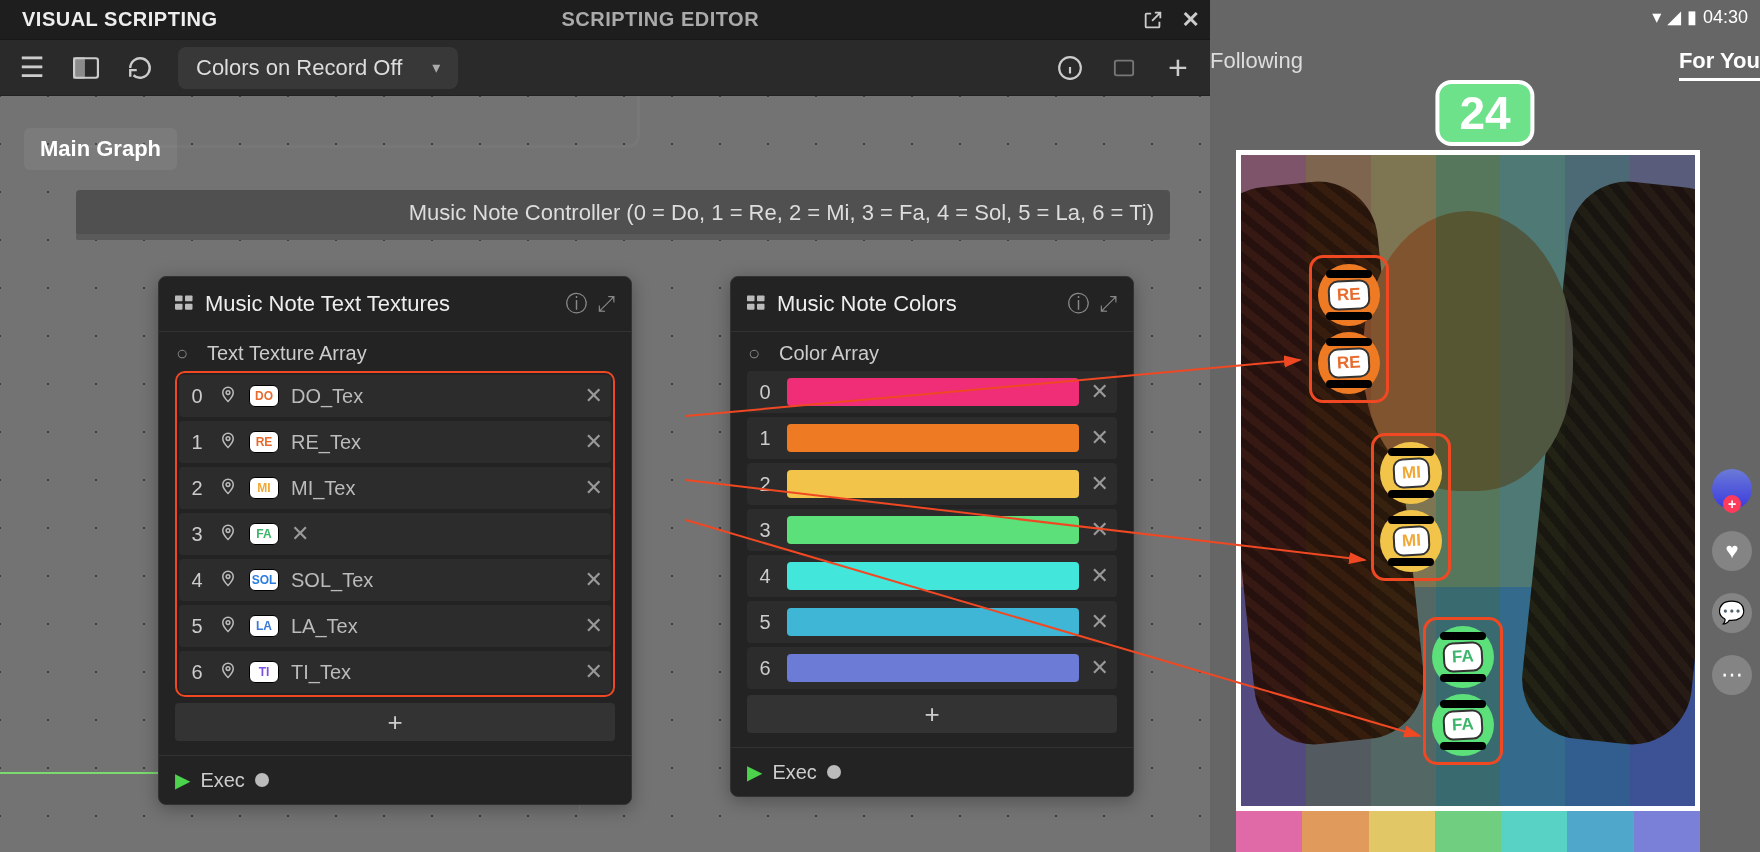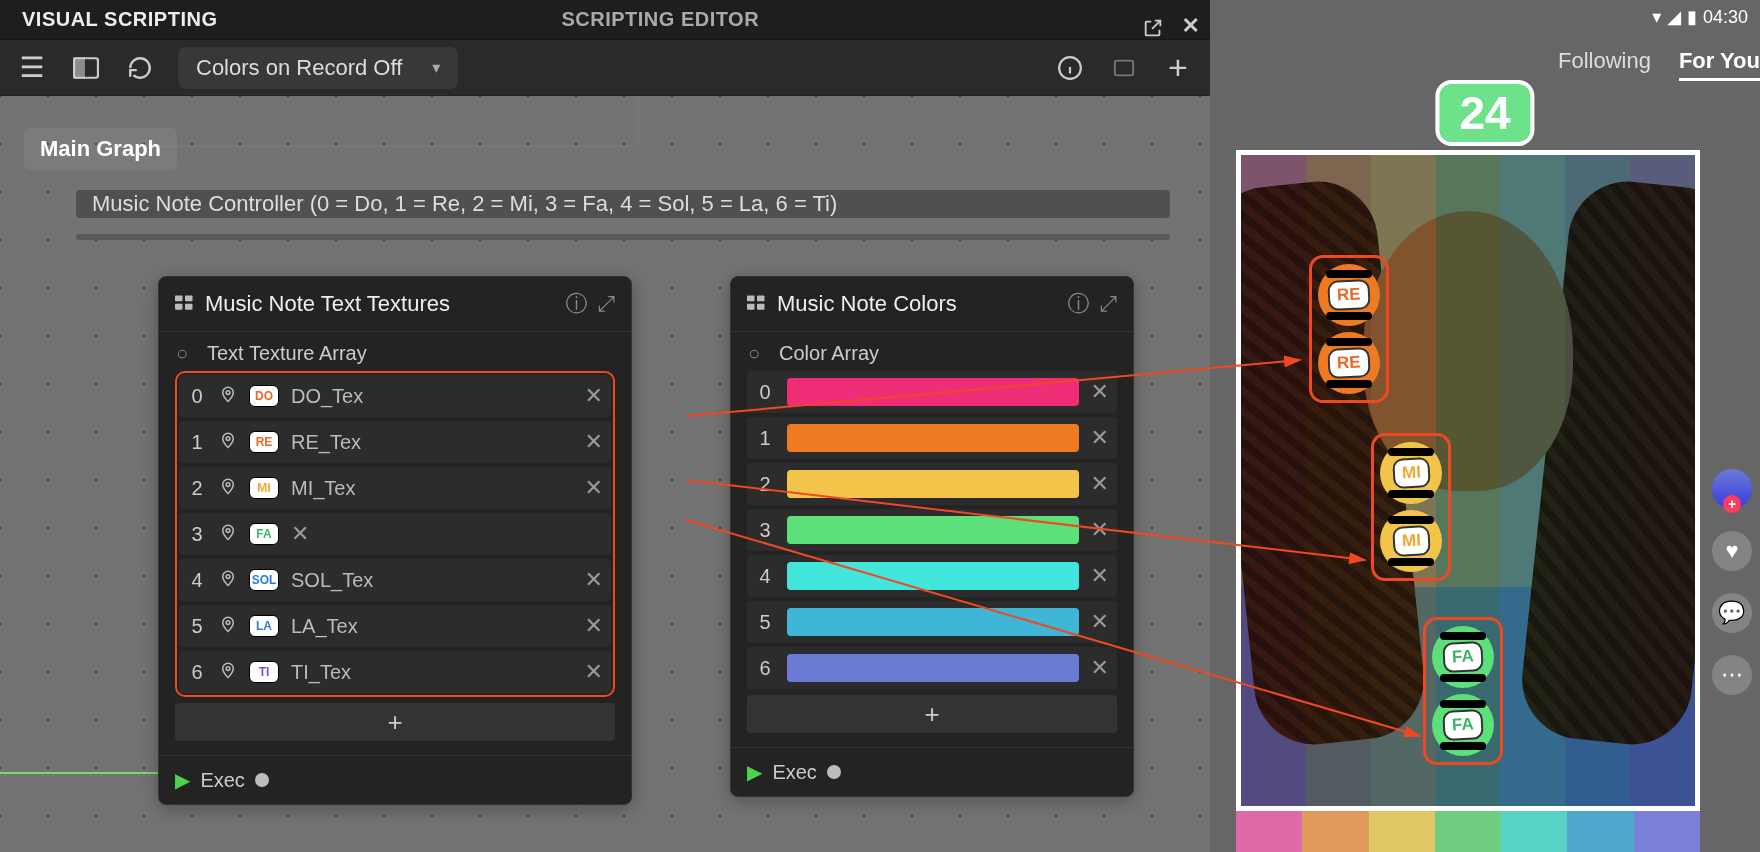--- a/index.html
+++ b/index.html
@@ -2,21 +2,21 @@
 <html><head>
 <meta charset="utf-8">
 <style>
   * { box-sizing: border-box; margin: 0; padding: 0; }
   html, body { width: 1760px; height: 852px; overflow: hidden; font-family: -apple-system, Helvetica, Arial, sans-serif; background: #1a1a1a; color: #ddd; }
   .app { display: flex; width: 100%; height: 100%; }
   .editor { flex: 0 0 1210px; display: flex; flex-direction: column; background: #2a2a2a; position: relative; }
   .preview { flex: 1; position: relative; background: #666; }
 
   
-  .tabs { display: flex; align-items: flex-end; height: 40px; background: #1e1e1e; border-bottom: 1px solid #171717; font-weight: 600; letter-spacing: 0.5px; }
+  .tabs { display: flex; align-items: center; height: 40px; background: #1e1e1e; border-bottom: 1px solid #171717; font-weight: 600; letter-spacing: 0.5px; }
   .tab { padding: 0 22px; height: 100%; display: flex; align-items: center; font-size: 20px; color: #eee; }
   .tab.inactive { color: #aaa; }
   .tab-spacer { flex: 1; }
   .hdr-icon { width: 38px; display: flex; align-items: center; justify-content: center; color: #ccc; font-size: 22px; cursor: pointer; }
 
   
   .toolbar { display: flex; align-items: center; height: 56px; padding: 0 16px; gap: 22px; background: #2a2a2a; border-bottom: 1px solid #222; }
   .tb-icon { width: 32px; height: 32px; display: flex; align-items: center; justify-content: center; color: #ccc; font-size: 28px; cursor: pointer; }
   .tb-select { display: flex; align-items: center; gap: 10px; background: #383838; border-radius: 8px; padding: 8px 18px; font-size: 22px; cursor: pointer; }
   .tb-select .chev { font-size: 16px; color: #aaa; margin-left: 20px; }
@@ -34,21 +34,21 @@
 
   
   .wire-green { position: absolute; border: 2.5px solid #7cd96f; border-radius: 40px; background: none; z-index: 1; }
   .wire-green.w1 { top: -40px; left: -150px; width: 400px; height: 300px; transform: rotate(10deg); border-right: none; border-top: none; border-bottom: none; }
   .wire-green.w2 { bottom: -220px; left: -120px; width: 700px; height: 300px; border-right: none; border-bottom: none; }
   
   .struct-line { position: absolute; border: 3px solid #777; border-radius: 10px; z-index: 1; }
   .struct-line.sl2 { top: -50px; left: 80px; width: 560px; height: 102px; border-top: none; border-left: none; border-bottom: 3px solid #777; border-radius: 0 0 12px 0; border-right: 3px solid #777; }
 
   
-  .group-header { position: absolute; left: 76px; right: 40px; top: 94px; background: #505050; color: #ddd; padding: 1px 16px; font-size: 22px; border-radius: 4px; z-index: 2; }
+  .group-header { position: absolute; left: 76px; right: 40px; top: 94px; background: #505050; color: #ddd; padding: 10px 16px; font-size: 22px; border-radius: 4px; z-index: 2; text-align: right; }
   .group-underline { position: absolute; left: 76px; right: 40px; top: 138px; height: 6px; background: #5a5a5a; border-radius: 2px; z-index: 2; }
 
   
   .node { position: absolute; background: #232323; border: 1px solid #333; border-radius: 8px; z-index: 3; box-shadow: 0 4px 18px rgba(0,0,0,0.3); }
   .node .title { display: flex; align-items: center; gap: 10px; padding: 12px 16px; font-size: 22px; color: #eee; border-bottom: 1px solid #333; }
   .node .title .titlesp { flex: 1; }
   .node .title .ticon { color: #888; font-size: 22px; cursor: pointer; }
   .node .body { padding: 10px 16px 14px; }
   .row-head { display: flex; align-items: center; gap: 18px; font-size: 20px; color: #ccc; margin-bottom: 6px; }
   .port { width: 14px; text-align: center; color: #888; }
@@ -67,21 +67,21 @@
   .foot .dot { width: 14px; height: 14px; border-radius: 50%; background: #bbb; }
 
   .node.tex { left: 158px; top: 180px; width: 474px; }
   .node.col { left: 730px; top: 180px; width: 404px; }
 
   
   .arrow-svg { position: absolute; left: 0; top: 0; width: 1760px; height: 852px; pointer-events: none; z-index: 8; }
 
   
   .phone-status { position: absolute; top: 0; right: 0; display: flex; gap: 6px; align-items: center; padding: 6px 12px; color: #fff; font-size: 18px; z-index: 6; }
-  .feed-tabs { position: absolute; top: 48px; left: 0; right: 0; display: flex; justify-content: flex-end; gap: 28px; font-size: 22px; color: #ddd; z-index: 6; }
+  .feed-tabs { position: absolute; top: 48px; left: 0; right: 0; display: flex; justify-content: space-between; gap: 28px; font-size: 22px; color: #ddd; z-index: 6; }
   .feed-tabs .ft { padding-bottom: 4px; }
   .feed-tabs .ft.active { color: #fff; font-weight: 700; border-bottom: 3px solid #fff; }
   .score-badge { position: absolute; top: 80px; left: 50%; transform: translateX(-50%); background: #6ee28a; color: #fff; font-size: 46px; font-weight: 800; padding: 2px 20px; border-radius: 16px; border: 4px solid #fff; z-index: 6; }
 
   .video-area { position: absolute; top: 150px; left: 26px; right: 60px; bottom: 0; border: 5px solid #fff; border-bottom: none; background: #888; overflow: hidden; }
   .stripes { position: absolute; inset: 0; display: flex; }
   .stripe { flex: 1; }
   .face { position: absolute; inset: 0; }
   
   .face .head { position: absolute; left: 50%; top: 8%; width: 210px; height: 280px; transform: translateX(-50%); background: #8a624b; border-radius: 50% 50% 45% 45%; }

